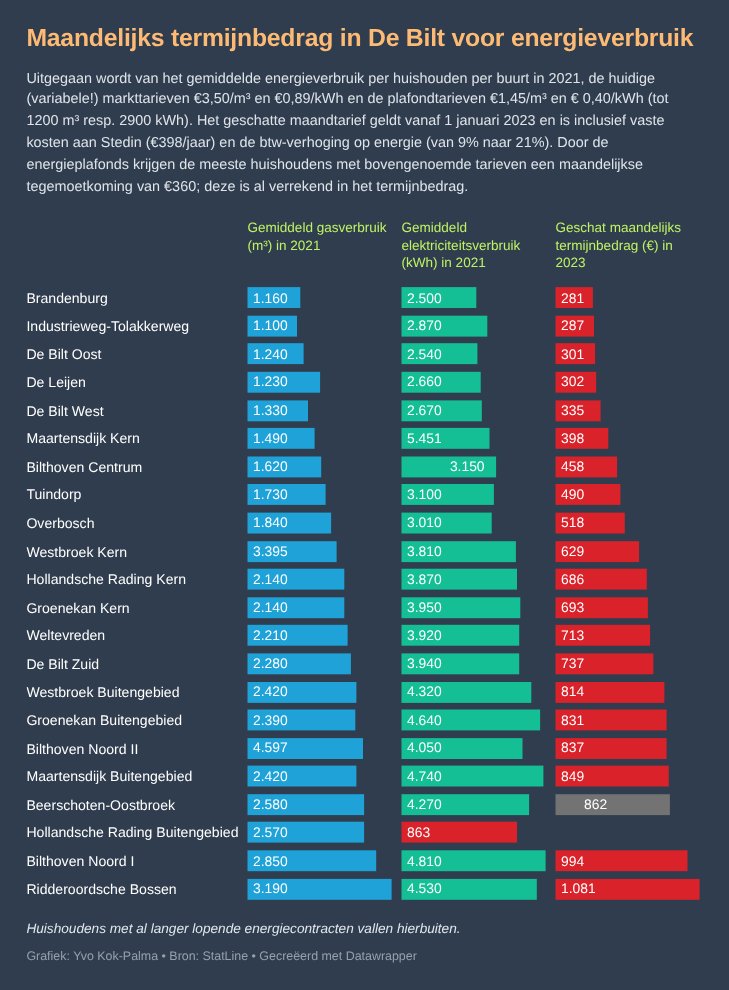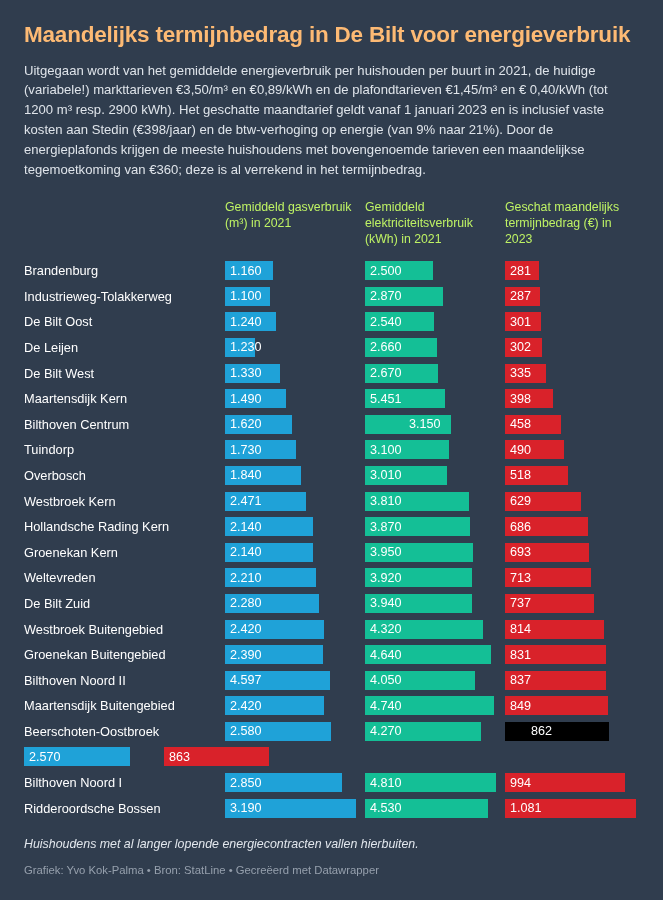--- a/index.html
+++ b/index.html
@@ -173,21 +173,21 @@
         </div>
         <div class="bar-cell">
           <div class="bar cost" style="width: 36px; background: rgb(217, 34, 42);">
             <span>301</span>
           </div>
         </div>
       </div>
       <div class="row">
         <div class="row-label">De Leijen</div>
         <div class="bar-cell">
-          <div class="bar gas" style="width: 30px; background: rgb(31, 162, 216);">
+          <div class="bar gas" style="width: 66px; background: rgb(31, 162, 216);">
             <span>1.230</span>
           </div>
         </div>
         <div class="bar-cell">
           <div class="bar elec" style="width: 72px; background: rgb(20, 191, 150);">
             <span>2.660</span>
           </div>
         </div>
         <div class="bar-cell">
           <div class="bar cost" style="width: 37px; background: rgb(217, 34, 42);">
@@ -282,21 +282,21 @@
         <div class="bar-cell">
           <div class="bar cost" style="width: 63px; background: rgb(217, 34, 42);">
             <span>518</span>
           </div>
         </div>
       </div>
       <div class="row">
         <div class="row-label">Westbroek Kern</div>
         <div class="bar-cell">
           <div class="bar gas" style="width: 81px; background: rgb(31, 162, 216);">
-            <span>2.471</span>
+            <span>3.395</span>
           </div>
         </div>
         <div class="bar-cell">
           <div class="bar elec" style="width: 104px; background: rgb(20, 191, 150);">
             <span>3.810</span>
           </div>
         </div>
         <div class="bar-cell">
           <div class="bar cost" style="width: 76px; background: rgb(217, 34, 42);">
             <span>629</span>
@@ -453,26 +453,27 @@
           <div class="bar gas" style="width: 106px; background: rgb(31, 162, 216);">
             <span>2.580</span>
           </div>
         </div>
         <div class="bar-cell">
           <div class="bar elec" style="width: 116px; background: rgb(20, 191, 150);">
             <span>4.270</span>
           </div>
         </div>
         <div class="bar-cell">
-          <div class="bar cost" style="width: 104px; background: #000000; padding-left: 26px;">
+          <div class="bar cost" style="width: 104px; background: #737373; padding-left: 26px;">
             <span>862</span>
           </div>
         </div>
       </div>
       <div class="row">
+        <div class="row-label">Hollandsche Rading Buitengebied</div>
         <div class="bar-cell">
           <div class="bar gas" style="width: 106px; background: rgb(31, 162, 216);">
             <span>2.570</span>
           </div>
         </div>
         <div class="bar-cell">
           <div class="bar cost" style="width: 105px; background: rgb(217, 34, 42);">
             <span>863</span>
           </div>
         </div>

